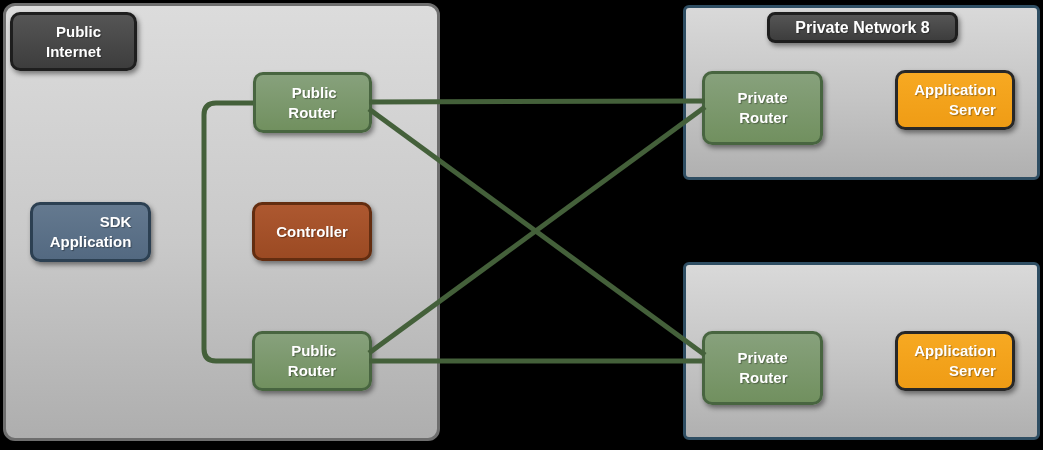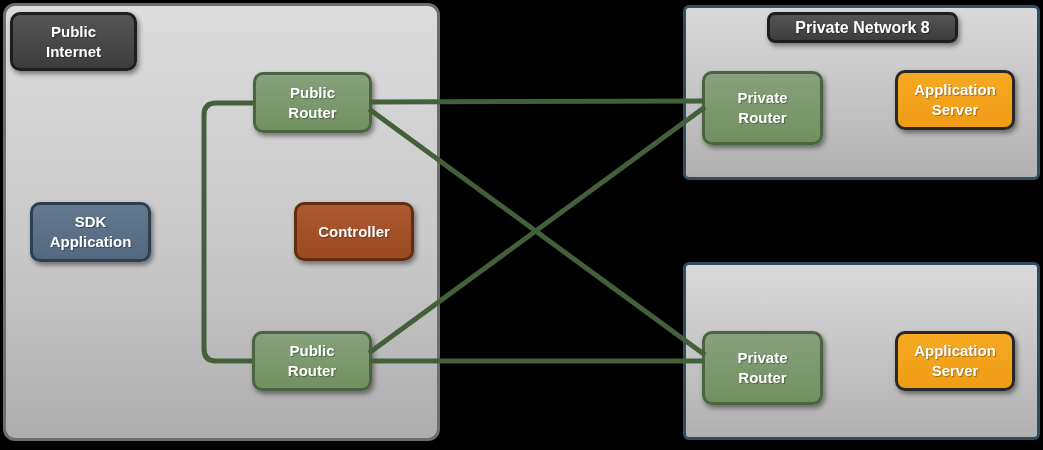--- a/index.html
+++ b/index.html
@@ -47,21 +47,21 @@
     stroke-width: 5;
   }
 
   
   .node {
     position: absolute;
     z-index: 3;
     display: flex;
     align-items: center;
     justify-content: center;
-    text-align: center;
+    text-align: right;
     white-space: pre-line;
     color: #ffffff;
     font-weight: bold;
     font-size: 15px;
     line-height: 1.32;
     border-radius: 10px;
     box-shadow: 2px 3px 5px rgba(0,0,0,0.45);
     text-shadow: 1px 1px 1px rgba(0,0,0,0.35);
   }
   .node-dark {
@@ -72,21 +72,20 @@
     background: linear-gradient(to bottom, #87a17c, #71905f);
     border: 3px solid #486540;
   }
   .node-blue {
     background: linear-gradient(to bottom, #64798f, #536981);
     border: 3px solid #2c4052;
   }
   .node-red {
     background: linear-gradient(to bottom, #ad5830, #9b4a23);
     border: 3px solid #632d10;
-    margin-left: 42px;
   }
   .node-orange {
     background: linear-gradient(to bottom, #f7a922, #ef9c15);
     border: 3px solid #282828;
   }
 
   
   #label-public-internet  { left: 4px;   top: 6px;   width: 127px; height: 59px; }
   #node-public-router-top { left: 247px; top: 66px;  width: 119px; height: 61px; }
   #node-sdk-application   { left: 24px;  top: 196px; width: 121px; height: 60px; }

